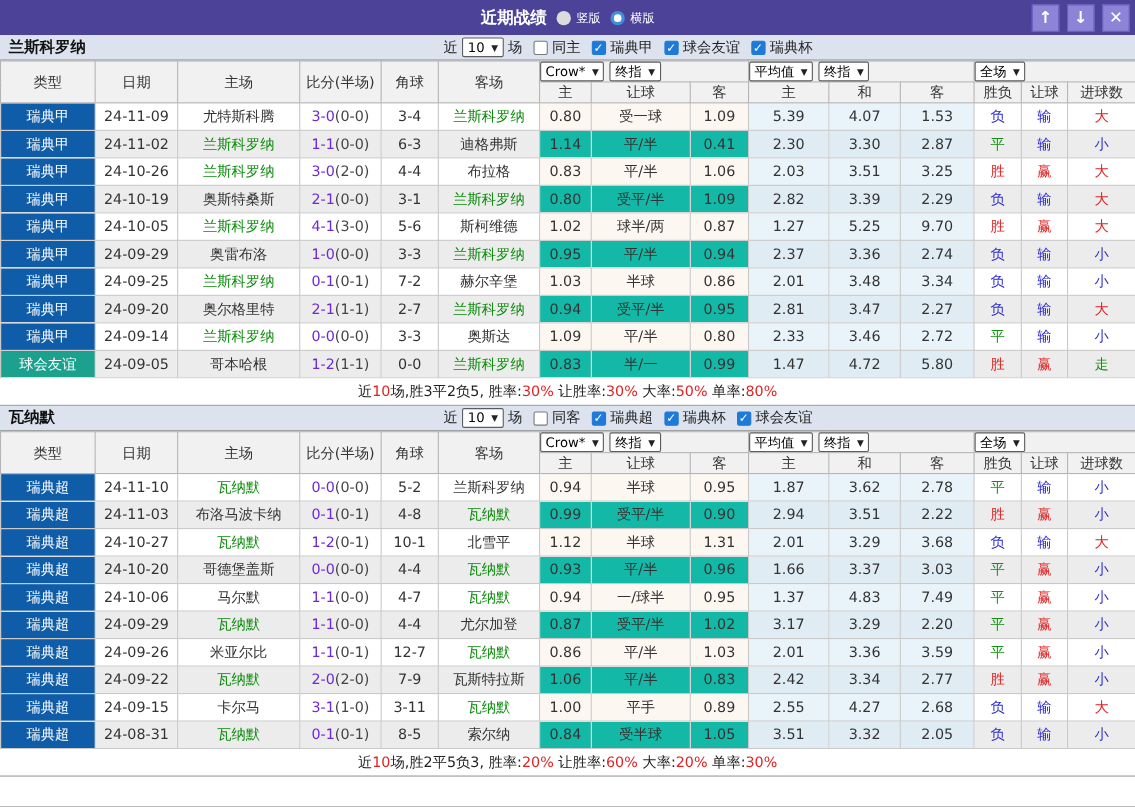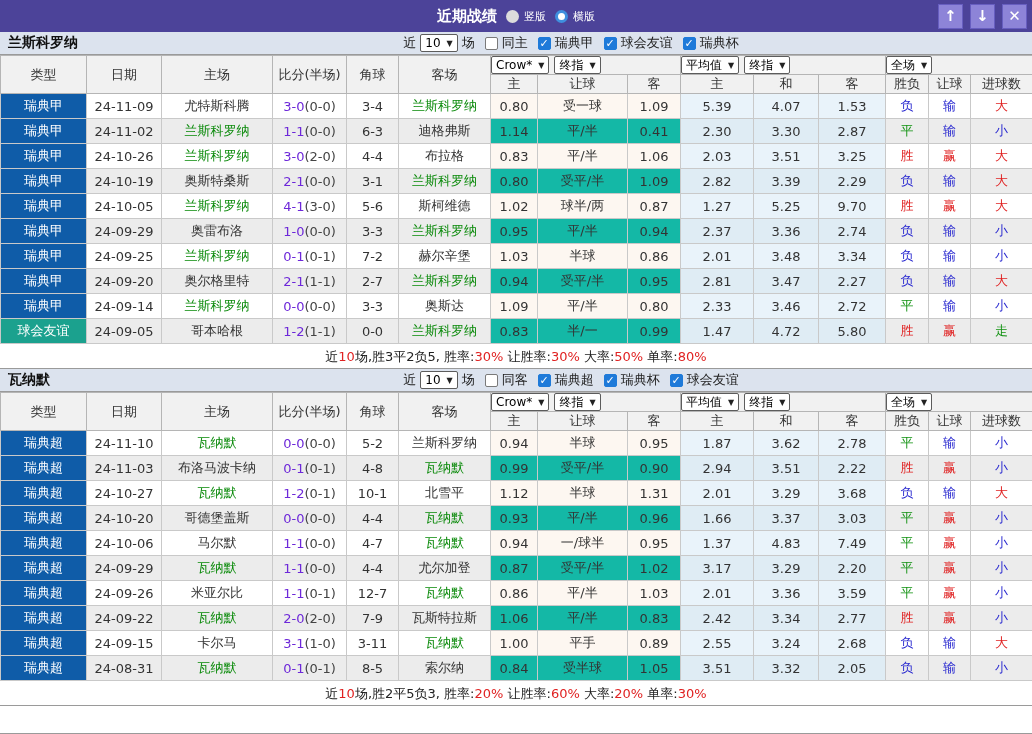--- a/index.html
+++ b/index.html
@@ -568,21 +568,21 @@
             <td class="type-blue">瑞典超</td>
             <td>24-09-15</td>
             <td>卡尔马</td>
             <td><span class="score-main">3-1</span><span class="score-half">(1-0)</span></td>
             <td>3-11</td>
             <td class="team-green">瓦纳默</td>
             <td class="col-crow">1.00</td>
             <td class="col-crow">平手</td>
             <td class="col-crow">0.89</td>
             <td class="col-avg">2.55</td>
-            <td class="col-avg">3.24</td>
+            <td class="col-avg">4.27</td>
             <td class="col-avg">2.68</td>
             <td class="c-blue">负</td>
             <td class="c-blue">输</td>
             <td class="c-red">大</td>
           </tr>
           <tr class="even">
             <td class="type-blue">瑞典超</td>
             <td>24-08-31</td>
             <td class="team-green">瓦纳默</td>
             <td><span class="score-main">0-1</span><span class="score-half">(0-1)</span></td>

